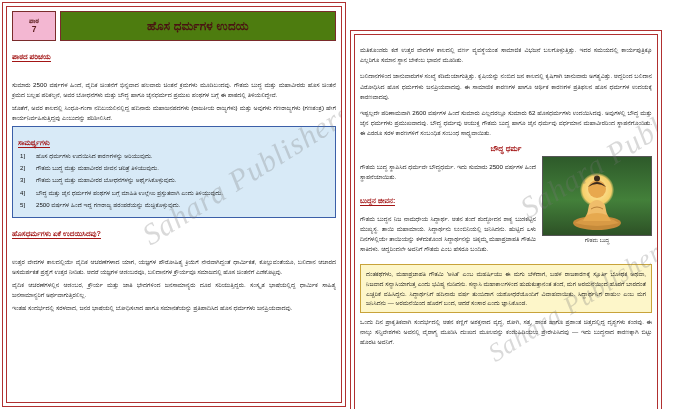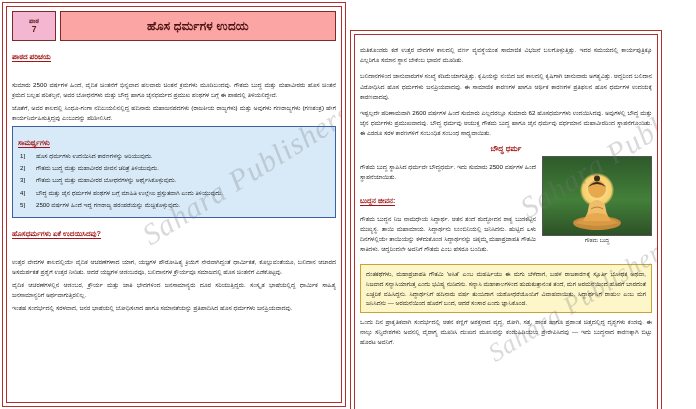--- a/index.html
+++ b/index.html
@@ -51,21 +51,21 @@
     flex-direction: column;
     align-items: center;
     justify-content: center;
     line-height: 1.05;
   }
   .lesson-box .lbl { font-size: 6.5px; color: #5a1b1b; font-weight: bold; }
   .lesson-box .num { font-size: 8.5px; color: #5a1b1b; font-weight: bold; }
   .title-box {
     flex: 1;
     border: 1px solid #7a2b2b;
-    background: #fca5a5;
+    background: #4d7c0f;
     display: flex; align-items: center; justify-content: center;
     font-size: 12px;
     font-weight: bold;
     color: #4a1212;
     letter-spacing: .2px;
   }
 
   .sec-title {
     color: #a31515;
     font-weight: bold;

